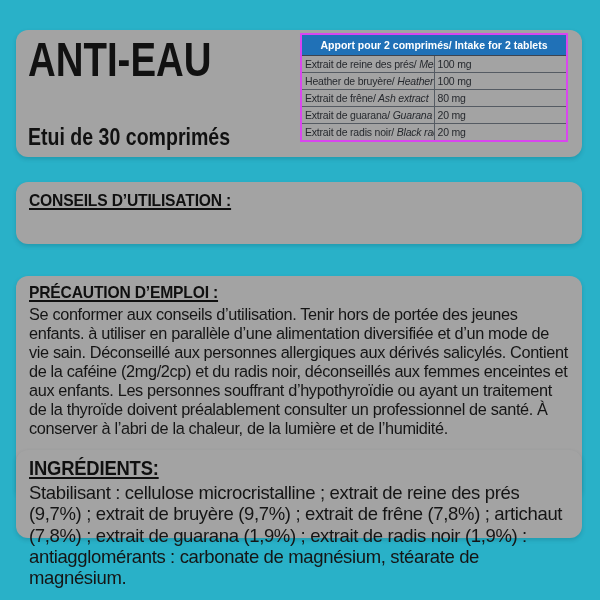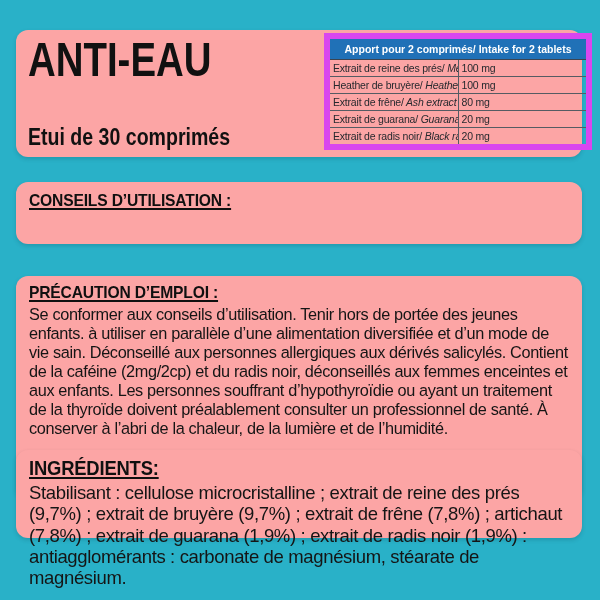--- a/index.html
+++ b/index.html
@@ -3,21 +3,21 @@
 <meta charset="utf-8">
 <style>
   html,body{margin:0;padding:0;}
   body{
     width:600px;height:600px;position:relative;overflow:hidden;
     background:#29b1c8;
     font-family:"Liberation Sans", sans-serif;
     color:#141414;
   }
   .box{
-    position:absolute;left:16px;width:566px;background:#fca5a5;
+    position:absolute;left:16px;width:566px;background:#a3a3a3;
     border-radius:12px;box-shadow:0 2px 4px rgba(0,45,55,.18);
     box-sizing:border-box;
   }
   .top-box{top:30px;height:127px;}
   .sec1{top:182px;height:62px;padding:9px 13px 0 13px;}
   .sec2{top:276px;height:223px;padding:7px 13px 0 13px;}
   .sec3{top:450px;height:88px;padding:7px 13px 0 13px;}
 
   .title{
     position:absolute;left:12px;top:2px;
@@ -26,22 +26,21 @@
   }
   .subtitle{
     position:absolute;left:12px;bottom:6px;
     font-size:23px;font-weight:bold;color:#111;
     transform:scaleX(0.85);transform-origin:0 100%;white-space:nowrap;
   }
 
   table.nutrition{
     position:absolute;left:284px;top:3px;width:268px;
     border-collapse:collapse;table-layout:fixed;
-    border:6px solid #d946ef;
-    margin-left:24px;
+    border:2px solid #d946ef;
   }
   table.nutrition th{
     background:#2071b7;color:#ffffff;
     font-size:10.5px;font-weight:bold;text-align:center;
     padding:4px 2px;border:1px solid #3d4450;
     white-space:nowrap;overflow:hidden;
   }
   table.nutrition td{
     font-size:10.5px;letter-spacing:-0.2px;
     padding:2px 3px;border:1px solid #555b63;

